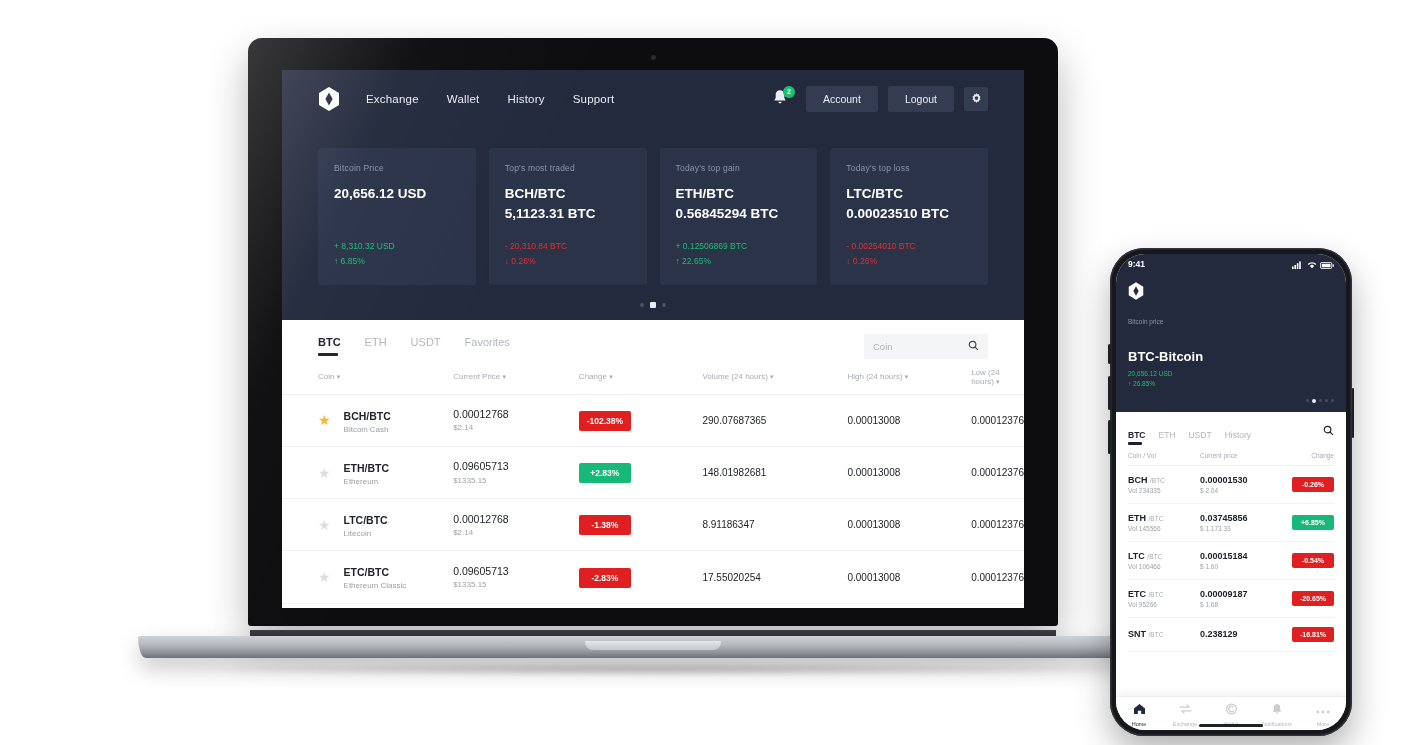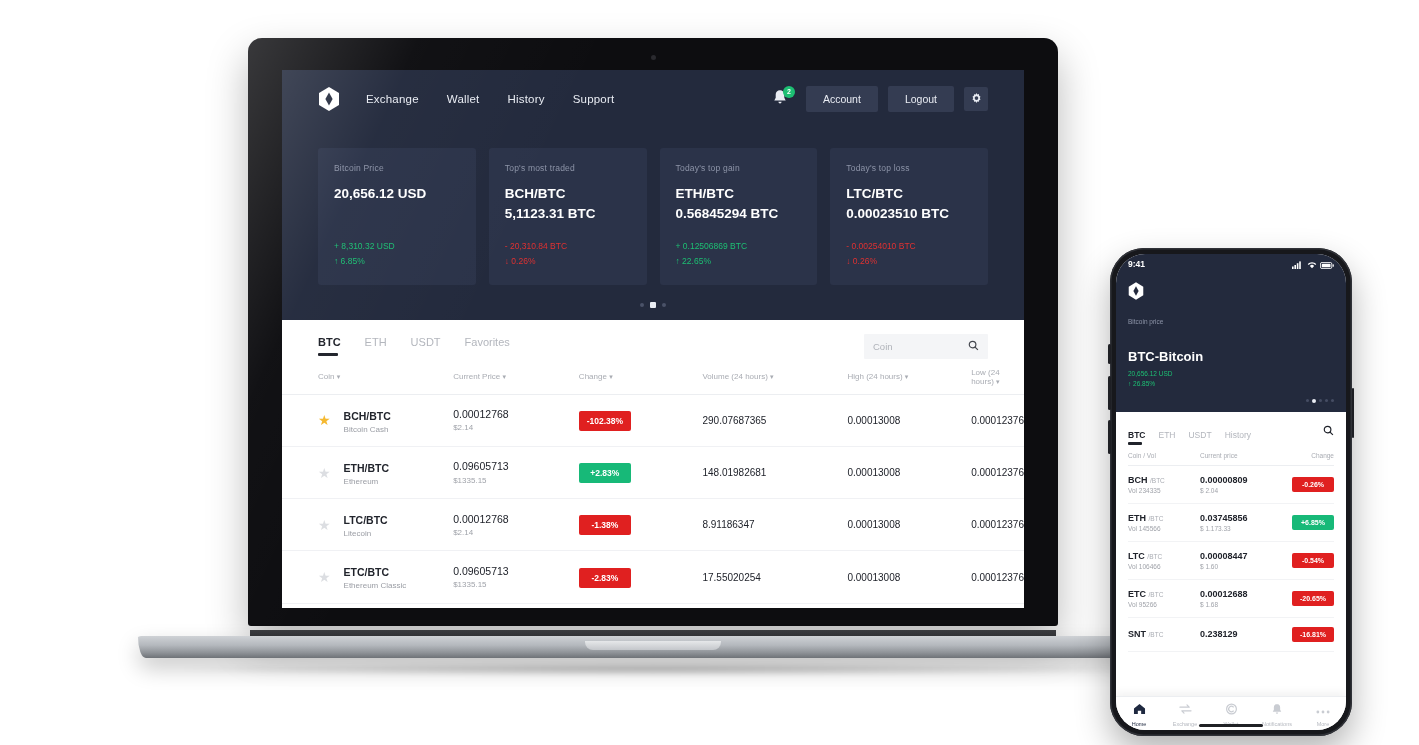--- a/index.html
+++ b/index.html
@@ -510,21 +510,21 @@
           <span class="ph-ch2">Current price</span>
           <span class="ph-ch3">Change</span>
         </div>
         <div id="phone-rows">
             <div class="ph-row">
               <div class="ph-r1">
                 <div class="ph-coin">BCH <small>/BTC</small></div>
                 <div class="ph-vol">Vol 234335</div>
               </div>
               <div class="ph-r2">
-                <div class="ph-price">0.00000809</div>
+                <div class="ph-price">0.00001530</div>
                 <div class="ph-fiat">$ 2.04</div>
               </div>
               <span class="ph-chg" style="background:#e02020">-0.26%</span>
             </div>
             <div class="ph-row">
               <div class="ph-r1">
                 <div class="ph-coin">ETH <small>/BTC</small></div>
                 <div class="ph-vol">Vol 145566</div>
               </div>
               <div class="ph-r2">
@@ -532,32 +532,32 @@
                 <div class="ph-fiat">$ 1.173.33</div>
               </div>
               <span class="ph-chg" style="background:#17b978">+6.85%</span>
             </div>
             <div class="ph-row">
               <div class="ph-r1">
                 <div class="ph-coin">LTC <small>/BTC</small></div>
                 <div class="ph-vol">Vol 106466</div>
               </div>
               <div class="ph-r2">
-                <div class="ph-price">0.00008447</div>
+                <div class="ph-price">0.00015184</div>
                 <div class="ph-fiat">$ 1.60</div>
               </div>
               <span class="ph-chg" style="background:#e02020">-0.54%</span>
             </div>
             <div class="ph-row">
               <div class="ph-r1">
                 <div class="ph-coin">ETC <small>/BTC</small></div>
                 <div class="ph-vol">Vol 95266</div>
               </div>
               <div class="ph-r2">
-                <div class="ph-price">0.00012688</div>
+                <div class="ph-price">0.00009187</div>
                 <div class="ph-fiat">$ 1.68</div>
               </div>
               <span class="ph-chg" style="background:#e02020">-20.65%</span>
             </div>
             <div class="ph-row">
               <div class="ph-r1">
                 <div class="ph-coin">SNT <small>/BTC</small></div>
               </div>
               <div class="ph-r2">
                 <div class="ph-price">0.238129</div>

